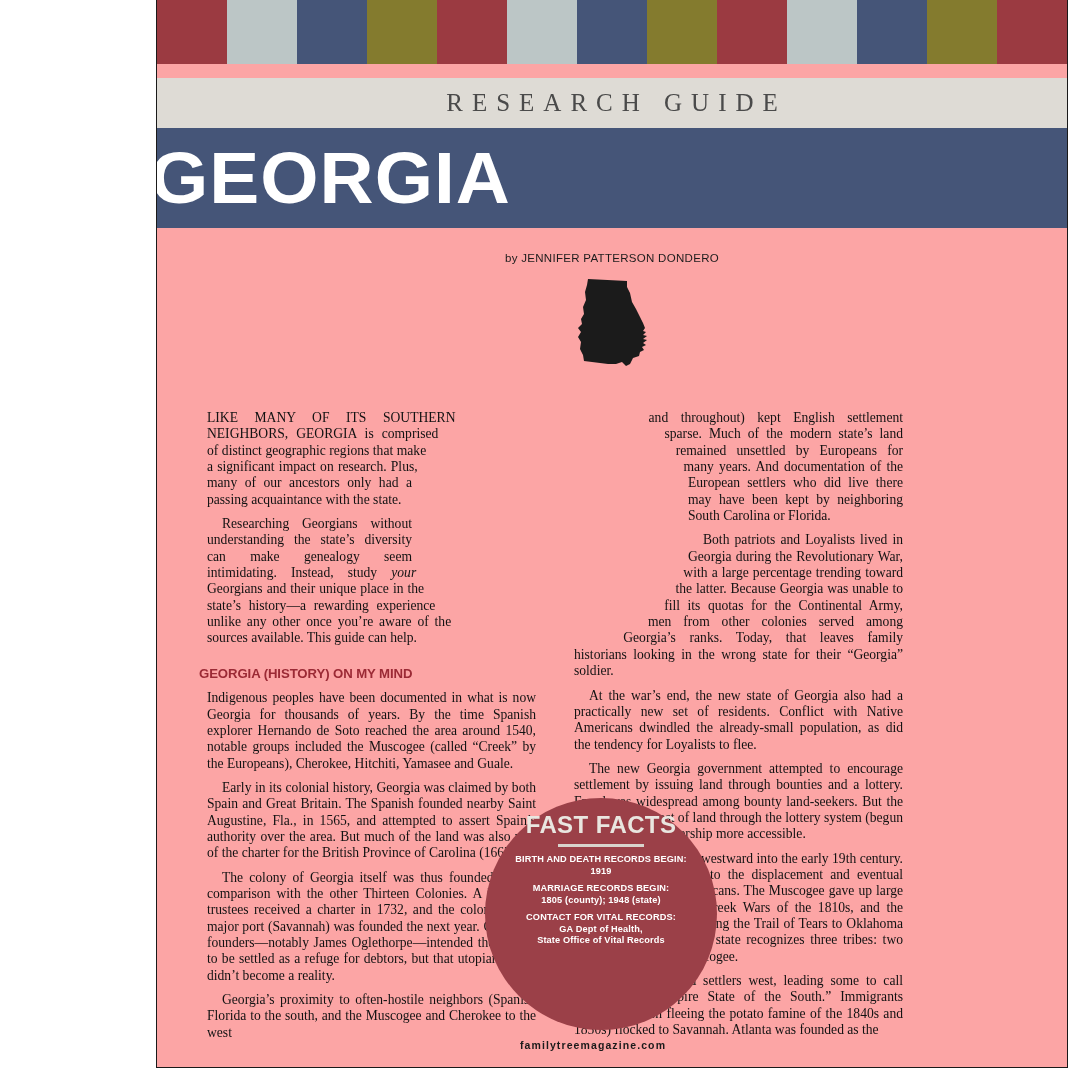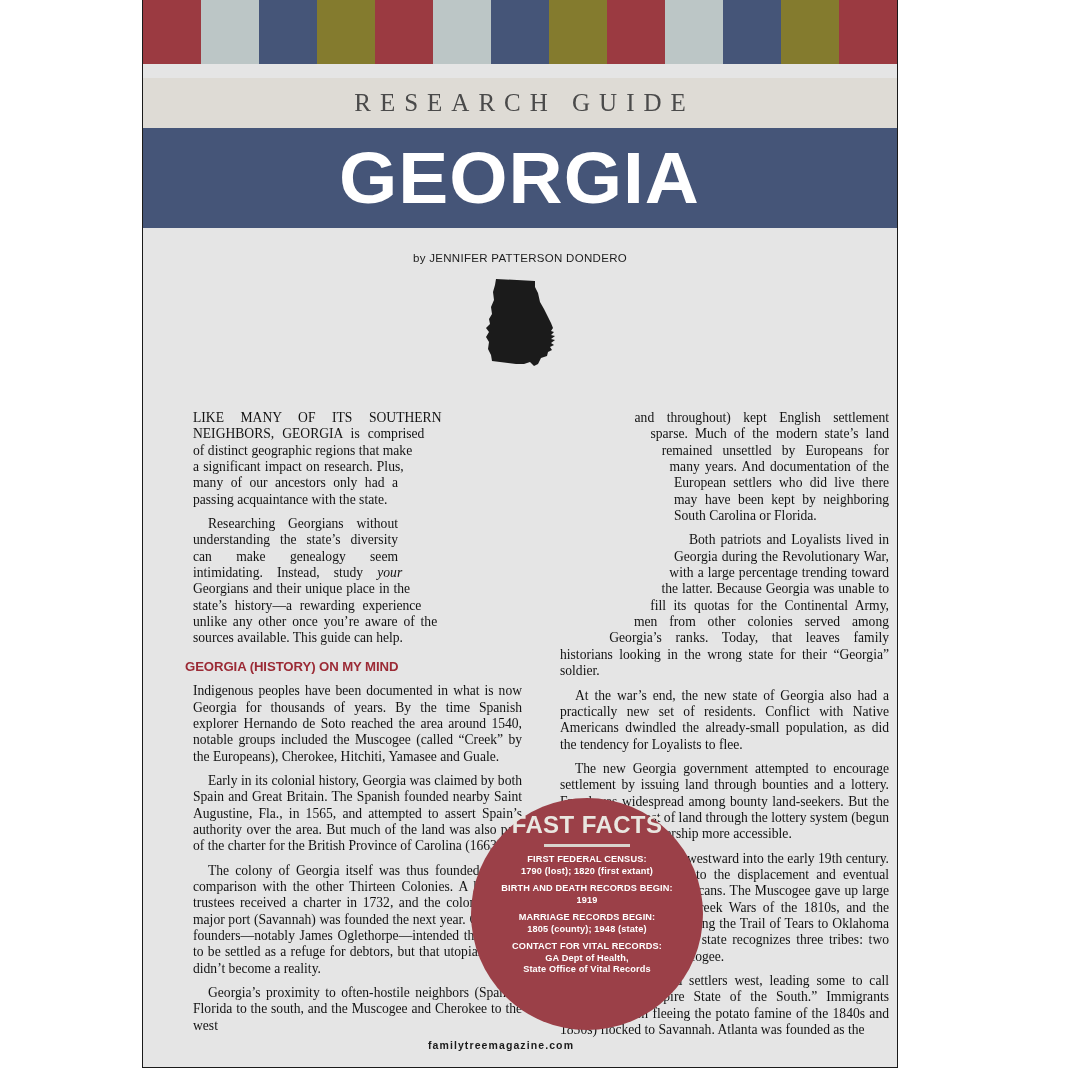--- a/index.html
+++ b/index.html
@@ -9,25 +9,25 @@
   }
   body {
     width: 1080px;
     height: 1080px;
     overflow: hidden;
     font-family: "Liberation Serif", serif;
   }
 
   .page {
     position: absolute;
-    left: 142px;
+    left: 156px;
     top: 0px;
-    width: 756px;
+    width: 912px;
     height: 1068px;
-    background: #e5e5e5;
+    background: #fca5a5;
     border-left: 1.5px solid #1a1a1a;
     border-right: 1.5px solid #1a1a1a;
     border-bottom: 1.5px solid #1a1a1a;
     box-sizing: border-box;
     overflow: hidden;
   }
 
   
   .stripe-band {
     position: absolute;
@@ -61,21 +61,21 @@
   }
 
   .title-band {
     position: absolute;
     left: 0; top: 128px;
     width: 100%;
     height: 100px;
     background: #455578;
     display: flex;
     align-items: center;
-    justify-content: center;
+    justify-content: flex-start;
   }
   .title-band-text {
     font-family: "Liberation Sans", sans-serif;
     font-size: 72px;
     font-weight: 700;
     color: #ffffff;
     letter-spacing: 1px;
     line-height: 1;
     transform: scaleX(1.04);
   }
@@ -132,21 +132,21 @@
   }
   .col p.first { text-indent: 0; }
   .col p.nofirstline { text-indent: 0; }
 
   .section-head {
     font-family: "Liberation Sans", sans-serif;
     font-size: 13.2px;
     font-weight: 700;
     color: #9B2A35;
     letter-spacing: -0.1px;
-    margin: 12px 0 1px 0;
+    margin: 19px 0 1px 0;
     text-align: left;
     text-indent: 0;
   }
 
   
   .shape-left {
     float: right;
     width: 132px;
     height: 240px;
     shape-outside: ellipse(132px 122px at 132px 120px);
@@ -286,24 +286,20 @@
       <p>Railroads followed settlers west, leading some to call Georgia the “Empire State of the South.” Immigrants (especially Irish fleeing the potato famine of the 1840s and 1850s) flocked to Savannah. Atlanta was founded as the</p>
     </div>
 
   </div>
 
   <div class="fastfacts">
     <div class="ff-title">FAST FACTS</div>
     <div class="ff-rule"></div>
     <div id="ff-list">
         <div class="ff-item">
-          <div class="ff-label">FIRST FEDERAL CENSUS:</div>
-          <div class="ff-value">1790 (lost); 1820 (first extant)</div>
-        </div>
-        <div class="ff-item">
           <div class="ff-label">BIRTH AND DEATH RECORDS BEGIN:</div>
           <div class="ff-value">1919</div>
         </div>
         <div class="ff-item">
           <div class="ff-label">MARRIAGE RECORDS BEGIN:</div>
           <div class="ff-value">1805 (county); 1948 (state)</div>
         </div>
         <div class="ff-item">
           <div class="ff-label">CONTACT FOR VITAL RECORDS:</div>
           <div class="ff-value">GA Dept of Health,<br>State Office of Vital Records</div>

